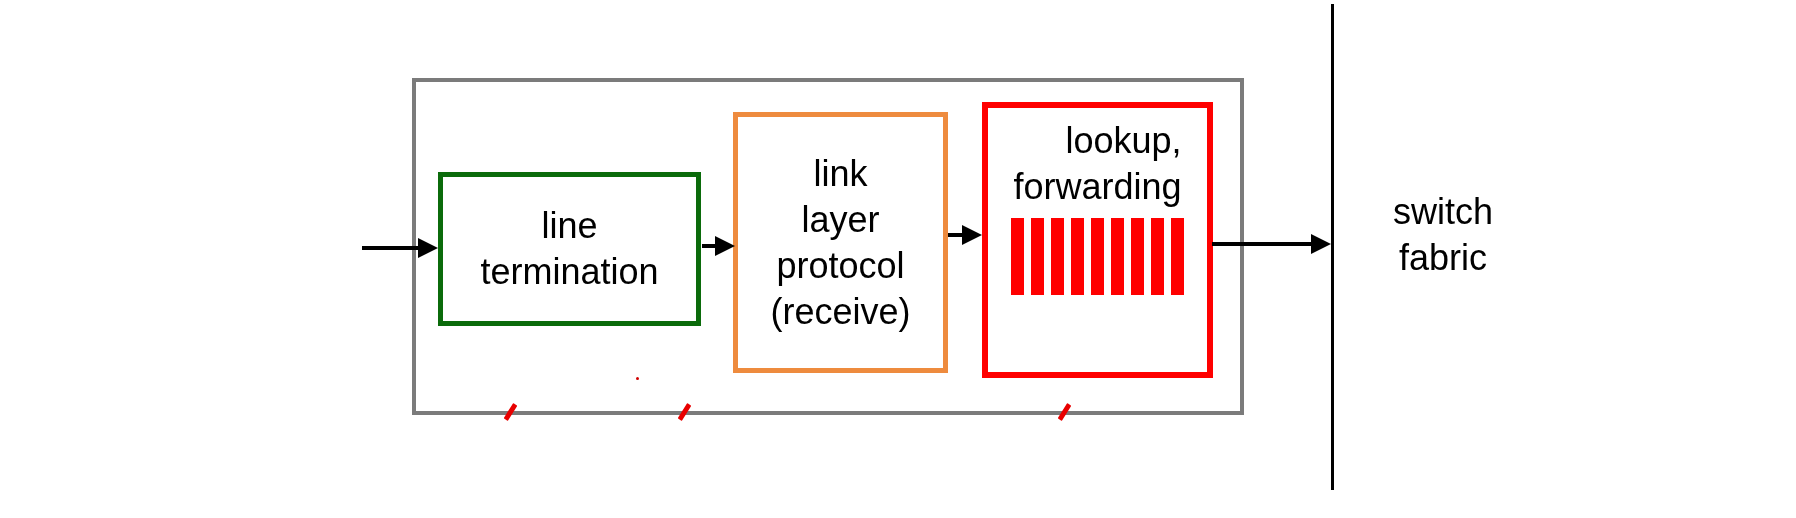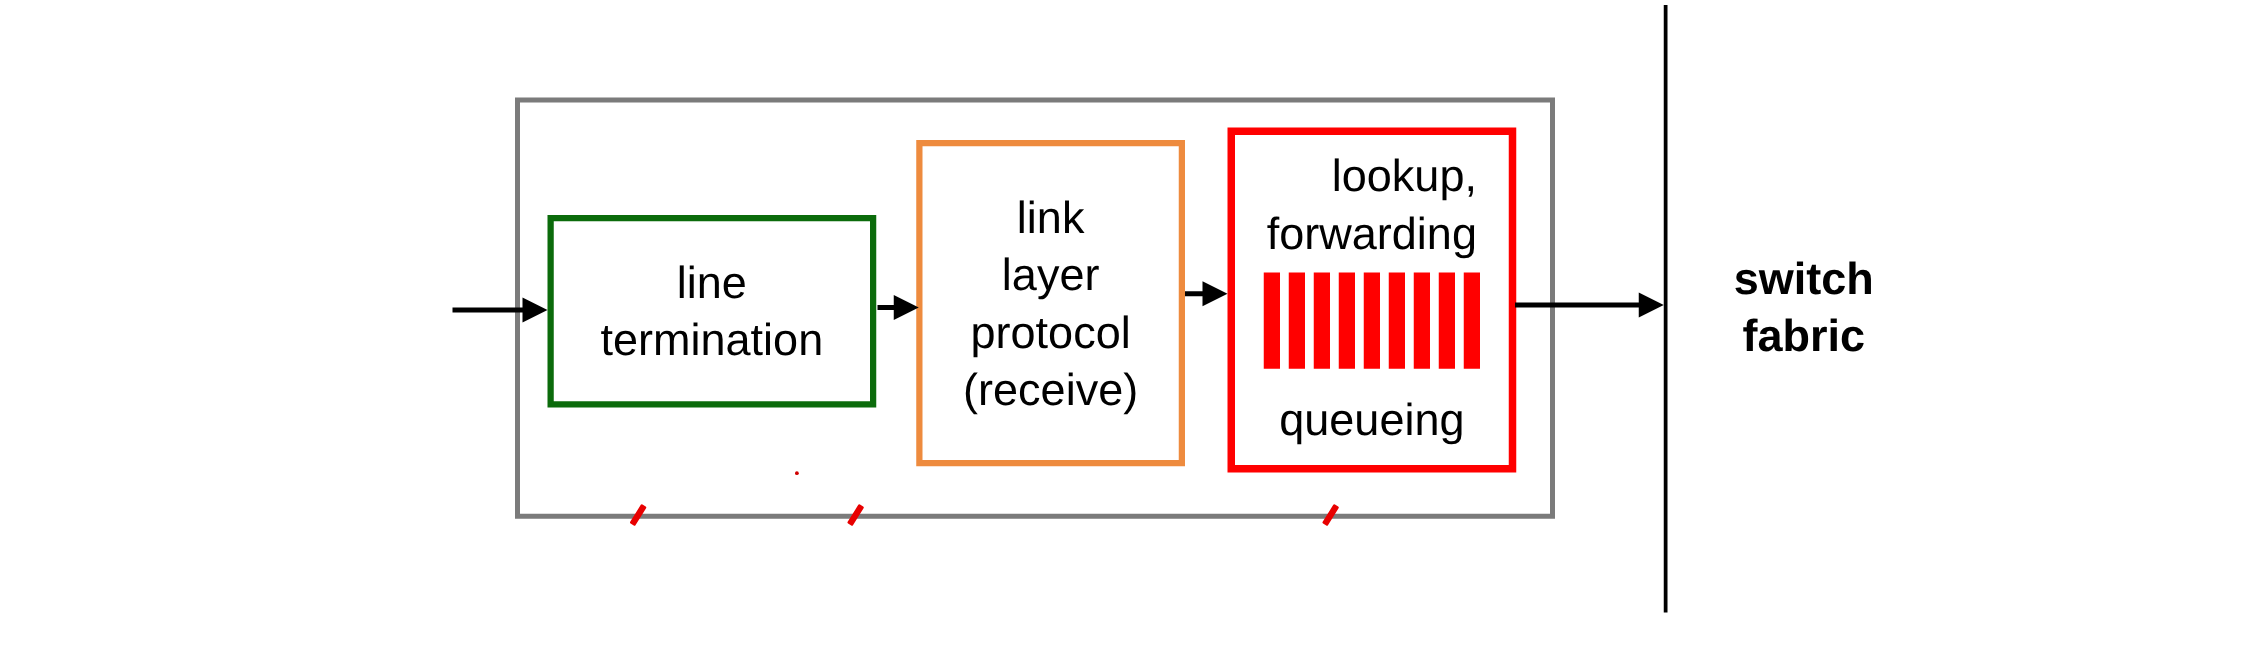--- a/index.html
+++ b/index.html
@@ -53,22 +53,22 @@
   .arrow-in     { left: 362px;  top: 248px; width: 76px;  }
   .arrow-mid-1  { left: 702px;  top: 246px; width: 33px;  }
   .arrow-mid-2  { left: 948px;  top: 235px; width: 34px;  }
   .arrow-out    { left: 1212px; top: 244px; width: 119px; }
 
   
   .fabric-line { left: 1331px; top: 4px; width: 3px; height: 486px; background: #000; }
 
   
   .fabric-label {
-    left: 1353px; top: 200px; width: 180px;
-    text-align: center; font-size: 36px; line-height: 46px; white-space: pre-line; font-weight: bold;
+    left: 1353px; top: 189px; width: 180px;
+    text-align: center; font-size: 36px; line-height: 46px; white-space: pre-line;
   }
 
   
   .tick { position: absolute; width: 5px; height: 18px; background: #e80000; transform: rotate(32deg); border-radius: 1px; }
   .tick-1 { left: 508px;  top: 403px; }
   .tick-2 { left: 682px;  top: 403px; }
   .tick-3 { left: 1062px; top: 403px; }
   .dot-artifact { left: 636px; top: 377px; width: 3px; height: 3px; background: #d00000; border-radius: 50%; }
 </style>
 </head>
@@ -95,21 +95,20 @@
       <i class="qbar" style="background: rgb(255, 0, 0);"></i>
       <i class="qbar" style="background: rgb(255, 0, 0);"></i>
       <i class="qbar" style="background: rgb(255, 0, 0);"></i>
       <i class="qbar" style="background: rgb(255, 0, 0);"></i>
       <i class="qbar" style="background: rgb(255, 0, 0);"></i>
       <i class="qbar" style="background: rgb(255, 0, 0);"></i>
       <i class="qbar" style="background: rgb(255, 0, 0);"></i>
       <i class="qbar" style="background: rgb(255, 0, 0);"></i>
       <i class="qbar" style="background: rgb(255, 0, 0);"></i>
     </span>
-  <span class="bottom-label">queueing</span>
 </div>
 
 <div class="arrow arrow-in">
   <span class="shaft"></span>
   <span class="head"></span>
 </div>
 <div class="arrow arrow-mid-1">
   <span class="shaft"></span>
   <span class="head"></span>
 </div>

